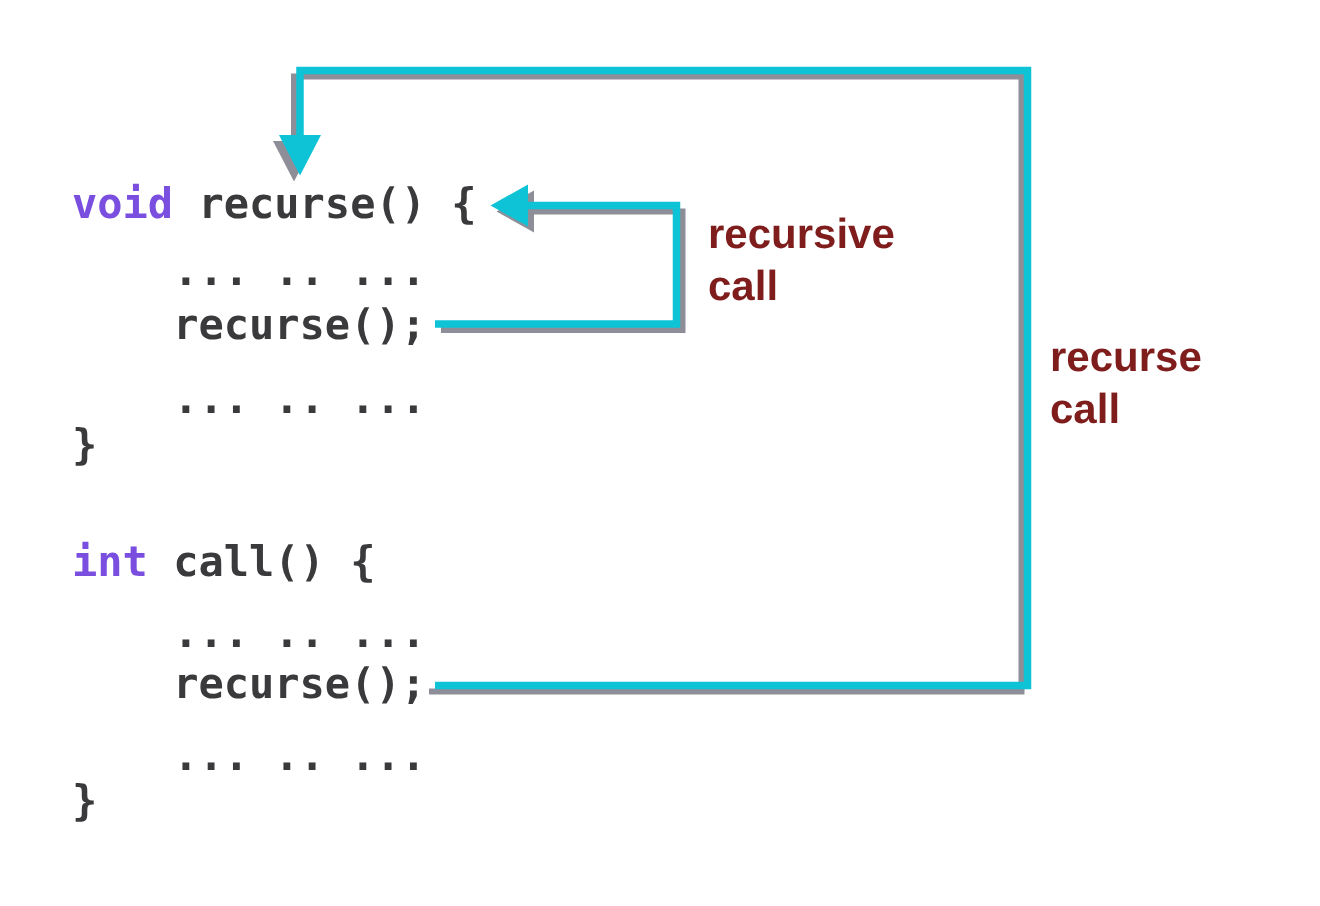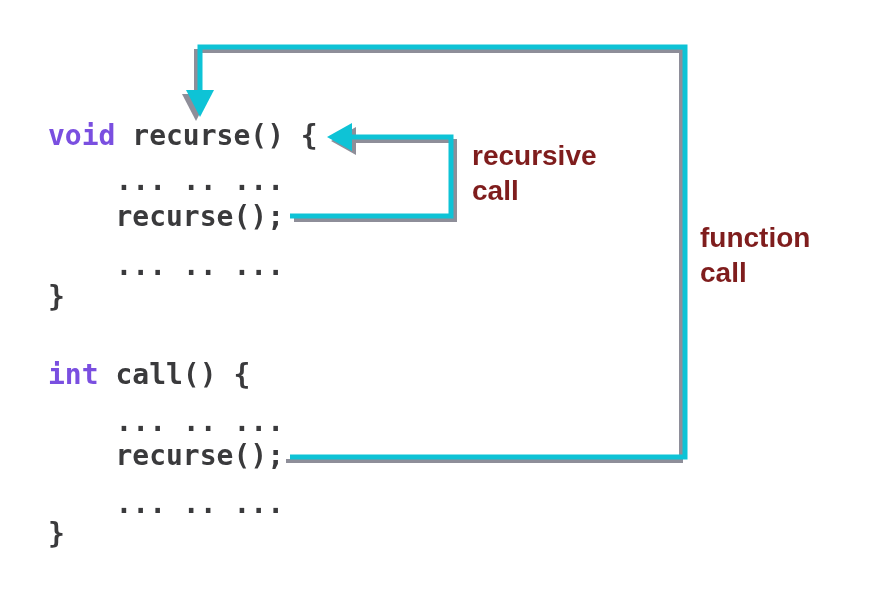--- a/index.html
+++ b/index.html
@@ -53,21 +53,21 @@
   <div class="code-line" style="top:280px">}</div>
 
   <div class="code-line" style="top:358px"><span class="kw">int</span><span> call() {</span></div>
   <div class="code-line" style="top:405px">    ... .. ...</div>
   <div class="code-line" style="top:439px">    recurse();</div>
   <div class="code-line" style="top:487px">    ... .. ...</div>
   <div class="code-line" style="top:517px">}</div>
 
   <div class="label label-recursive">recursive
 call</div>
-  <div class="label label-function">function
+  <div class="label label-function">recurse
 call</div>
 
   <svg class="arrows" width="880" height="604">
 
     <g transform="translate(-4,4)">
       <polyline points="290,457 685,457 685,47 200,47 200,92" fill="none" stroke-width="4" stroke="#8e8e99"></polyline>
       <polygon points="186,90 214,90 200,117" fill="#8e8e99"></polygon>
     </g>
 
     <g transform="translate(4,4)">

